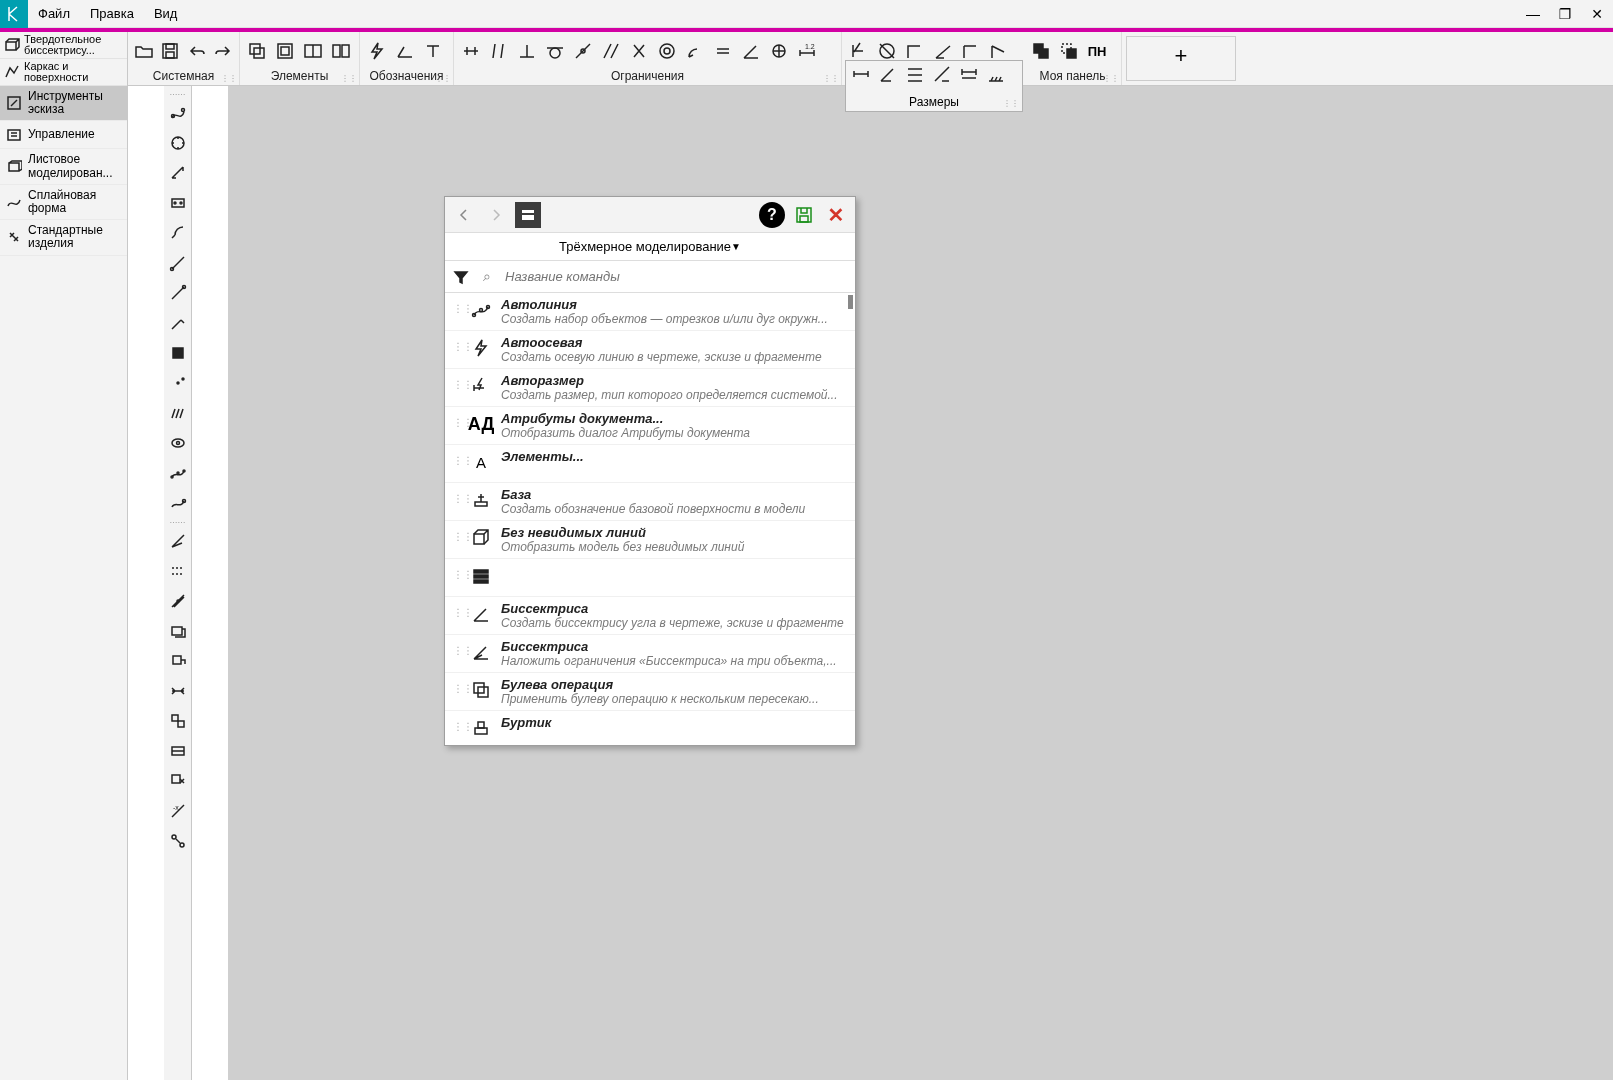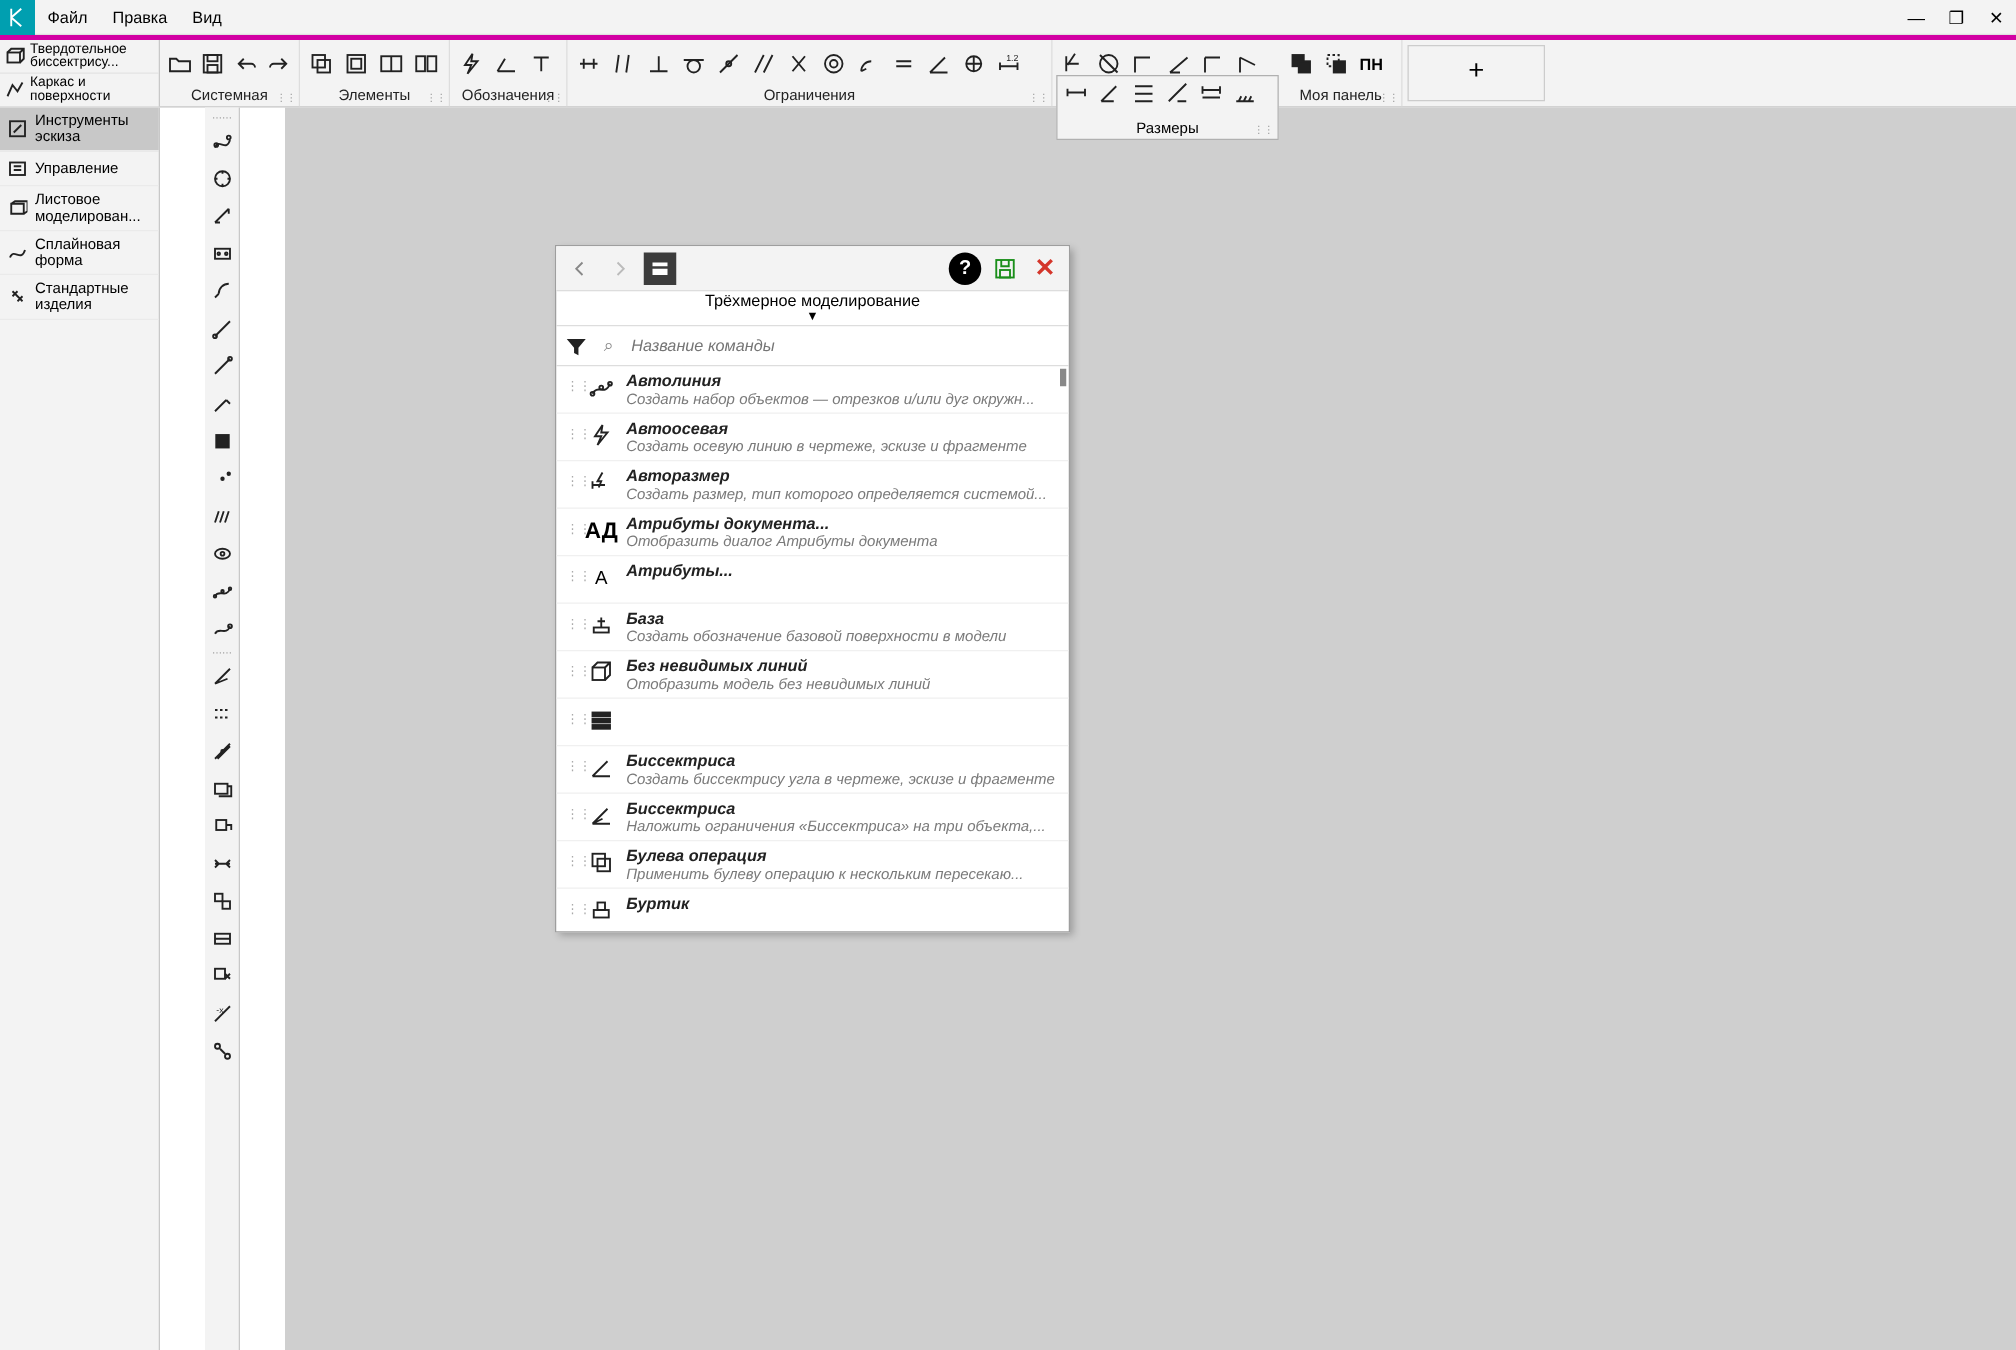--- a/index.html
+++ b/index.html
@@ -51,21 +51,21 @@
 
 .dialog { position:absolute; left:444px; top:196px; width:412px; height:550px; background:#fff; border:1px solid #9e9e9e; box-shadow:3px 3px 6px rgba(0,0,0,0.25); display:flex; flex-direction:column; }
 .dialog .dbar { height:36px; background:#f3f3f3; display:flex; align-items:center; padding:0 6px; gap:6px; border-bottom:1px solid #ddd; }
 .dialog .dbar .dbtn { width:26px; height:26px; display:flex; align-items:center; justify-content:center; }
 .dialog .dbar .panel-btn { background:#3c3c3c; color:#fff; }
 .dialog .dbar .spacer { flex:1; }
 .dialog .dbar .help { background:#000; color:#fff; border-radius:50%; font-weight:bold; font-size:16px; }
 .dialog .dbar .save { color:#1a8f1a; font-size:18px; }
 .dialog .dbar .close { color:#d4352a; font-size:20px; font-weight:bold; }
 
-.dialog .selector { height:28px; border-bottom:1px solid #ddd; display:flex; align-items:center; padding:0 14px; font-size:13px; justify-content:flex-start;flex-direction:column; }
+.dialog .selector { height:28px; border-bottom:1px solid #ddd; display:flex; align-items:center; padding:0 14px; font-size:13px; justify-content:center; }
 .dialog .selector .caret { font-size:10px; }
 
 .dialog .searchrow { height:32px; display:flex; align-items:center; border-bottom:1px solid #ddd; }
 .dialog .searchrow .filt { width:32px; display:flex; align-items:center; justify-content:center; font-size:16px; }
 .dialog .searchrow .sin { flex:1; position:relative; display:flex; align-items:center; padding-left:28px; }
 .dialog .searchrow .sin .mag { position:absolute; left:6px; color:#888; font-size:14px; }
 .dialog .searchrow input { border:none; outline:none; width:100%; font-size:13px; font-style:italic; color:#888; background:transparent; }
 
 .dialog .list { flex:1; overflow:hidden; position:relative; }
 .dialog .list .scrollind { position:absolute; right:2px; top:2px; width:5px; height:14px; background:#888; }
@@ -665,21 +665,21 @@
       <div class="title">Атрибуты документа...</div>
       <div class="desc">Отобразить диалог Атрибуты документа</div>
     </div>
         </div>
         <div class="litem">
           <span class="grip">⋮⋮</span>
     <span class="lic">
             <span style="font-weight:normal;font-size:15px">А</span>
           </span>
     <div class="txt">
-      <div class="title">Атрибуты...</div>
+      <div class="title">Элементы...</div>
 
     </div>
         </div>
         <div class="litem">
           <span class="grip">⋮⋮</span>
     <span class="lic">
             <svg width="20" height="20" viewBox="0 0 20 20">
               <rect x="4" y="12" width="12" height="4"></rect>
               <path d="M10 12V4M7 7h6"></path>
             </svg>

